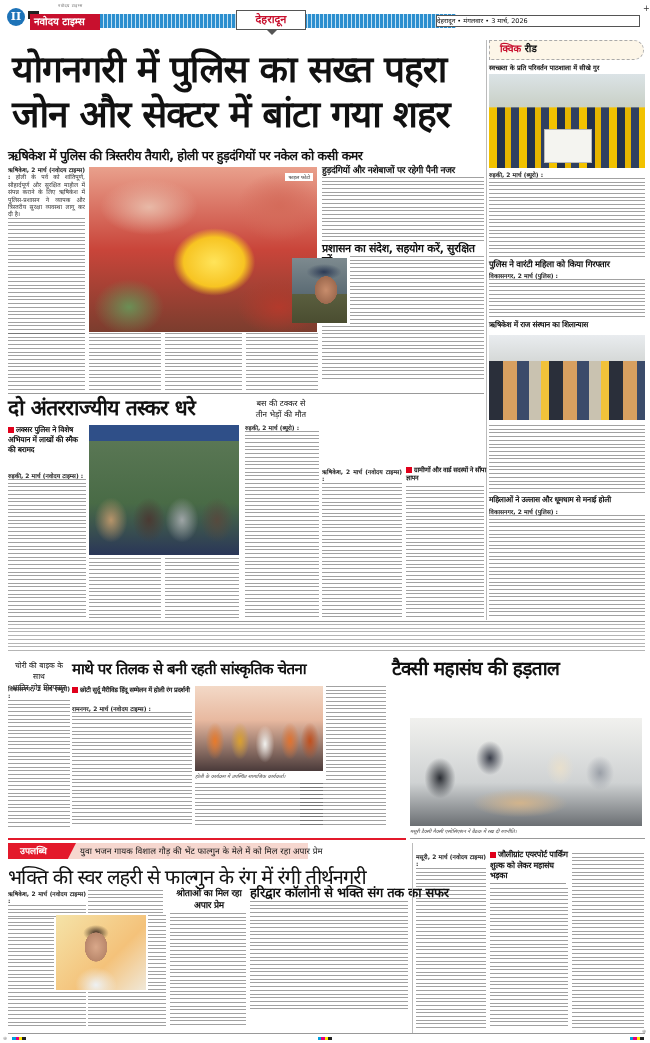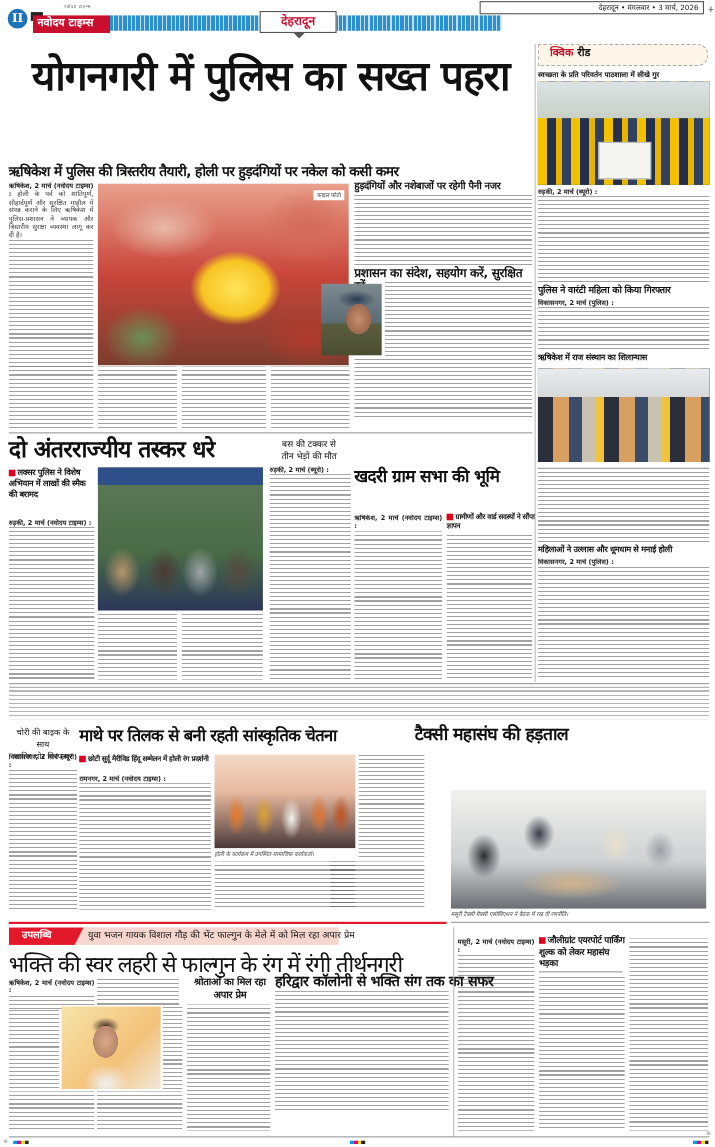--- a/index.html
+++ b/index.html
@@ -7,24 +7,24 @@
   body{font-family:"DejaVu Sans","Liberation Sans",sans-serif;color:#111;position:relative}
   .abs{position:absolute}
   
   .pg-circle{left:7px;top:8px;width:18px;height:18px;border-radius:50%;background:#1d73b8;color:#fff;font:bold 11px "DejaVu Serif",serif;text-align:center;line-height:18px}
   .brand-flag{left:28px;top:11px;width:11px;height:8px;background:#222}
   .brand{left:30px;top:14px;height:16px;width:70px;background:#c8102e;color:#fff;font:bold 10px "DejaVu Sans",sans-serif;line-height:16px;padding-left:4px;white-space:nowrap}
   .brand-tag{left:58px;top:3px;font-size:4px;color:#666;letter-spacing:.5px}
   .stripe{left:100px;top:14px;width:356px;height:14px;background:repeating-linear-gradient(90deg,#2c8fcf 0 3px,#bfe0f3 3px 4px)}
   .section-tab{left:236px;top:10px;width:70px;height:20px;background:#fff;border:1px solid #555;color:#c8102e;font:bold 11px "DejaVu Sans",sans-serif;text-align:center;line-height:18px}
   .section-tab:after{content:"";position:absolute;left:30px;top:19px;border:5px solid transparent;border-top-color:#555}
-  .dateline{left:436px;top:1px;width:204px;height:12px;border:1px solid #555;font-size:6.5px;line-height:10px;text-align:right;padding-right:4px;background:#fff;white-space:nowrap}
+  .dateline{left:436px;top:15px;width:204px;height:12px;border:1px solid #555;font-size:6.5px;line-height:10px;text-align:left;padding-right:4px;background:#fff;white-space:nowrap}
   .crop{left:643px;top:4px;font-size:8px;color:#333}
   
-  .h1{left:12px;top:47px;width:468px;font:900 37px "DejaVu Sans",sans-serif;line-height:45px;letter-spacing:-1px;text-align:center;color:#111}
+  .h1{left:12px;top:47px;width:468px;font:900 37px "DejaVu Sans",sans-serif;line-height:45px;letter-spacing:-1px;color:#111}
   .kicker{left:8px;top:147px;width:476px;font:bold 12.5px "DejaVu Sans",sans-serif;letter-spacing:-.5px;white-space:nowrap}
   .txt{font-size:6px;line-height:7.4px;color:#333;text-align:justify;overflow:hidden}
   .txt .fill{display:block;height:100%;background:repeating-linear-gradient(180deg,#555 0 1px,transparent 1px 3.7px);opacity:.55}
   .dateln{font-weight:bold;color:#222}
   .colrule{width:1px;background:#bbb}
   .photo{overflow:hidden}
   .cap{font-size:5px;color:#444;font-style:italic}
   .subh{font:bold 9px "DejaVu Sans",sans-serif;line-height:12px;letter-spacing:-.3px}
   .h2{font:900 20px "DejaVu Sans",sans-serif;letter-spacing:-.6px;line-height:24px;white-space:nowrap}
   .h3{font:bold 17px "DejaVu Sans",sans-serif;letter-spacing:-.6px;line-height:22px;white-space:nowrap}
@@ -50,20 +50,21 @@
 <div class="abs brand-flag"></div>
 <div class="abs brand-tag">नवोदय टाइम्स</div>
 <div class="abs brand">नवोदय टाइम्स</div>
 <div class="abs stripe"></div>
 <div class="abs section-tab">देहरादून</div>
 <div class="abs dateline">देहरादून • मंगलवार • 3 मार्च, 2026</div>
 <div class="abs crop">+</div>
 
 <div class="abs h1">
   <div>योगनगरी में पुलिस का सख्त पहरा</div>
+  <div>जोन और सेक्टर में बांटा गया शहर</div>
 </div>
 <div class="abs kicker">ऋषिकेश में पुलिस की त्रिस्तरीय तैयारी, होली पर हुड़दंगियों पर नकेल को कसी कमर</div>
 
 <div class="abs txt" style="left:8px;top:166px;width:77px;height:168px">
   <span class="dateln">ऋषिकेश, 2 मार्च (नवोदय टाइम्स) :</span>
   <span>होली के पर्व को शांतिपूर्ण, सौहार्दपूर्ण और सुरक्षित माहौल में संपन्न कराने के लिए ऋषिकेश में पुलिस-प्रशासन ने व्यापक और त्रिस्तरीय सुरक्षा व्यवस्था लागू कर दी है।</span>
   <span class="fill"></span>
 </div>
 
 <div class="abs photo" style="left:89px;top:167px;width:228px;height:165px;background:
@@ -167,21 +168,20 @@
 <div class="abs" style="left:243px;top:398px;width:76px;text-align:center;font-size:8px;line-height:11px">
   <div>बस की टक्कर से</div>
   <div>तीन भेड़ों की मौत</div>
 </div>
 <div class="abs txt" style="left:245px;top:424px;width:74px;height:194px">
   <span class="dateln">रुड़की, 2 मार्च (ब्यूरो) :</span>
   <span class="fill"></span>
 </div>
 
 <div class="abs h3" style="left:322px;top:422px;width:165px;font-size:15.5px">
-  <div>खदरी ग्राम सभा की भूमि</div>
 </div>
 <div class="abs txt" style="left:322px;top:468px;width:80px;height:150px">
   <span class="dateln">ऋषिकेश, 2 मार्च (नवोदय टाइम्स) :</span>
   <span class="fill"></span>
 </div>
 <div class="abs subh" style="left:406px;top:466px;width:80px;font-size:6.5px;line-height:8px">
   <span class="redsq"></span><span>ग्रामीणों और वार्ड सदस्यों ने सौंपा ज्ञापन</span>
 </div>
 <div class="abs txt" style="left:406px;top:486px;width:78px;height:132px">
     <span class="fill"></span>
@@ -220,21 +220,21 @@
 <div class="abs txt" style="left:195px;top:783px;width:128px;height:44px">
     <span class="fill"></span>
   </div>
 <div class="abs txt" style="left:326px;top:686px;width:60px;height:96px">
     <span class="fill"></span>
   </div>
 <div class="abs txt" style="left:300px;top:783px;width:86px;height:44px">
     <span class="fill"></span>
   </div>
 
-<div class="abs h2" style="left:377px;top:657px;width:255px;font-size:16px;line-height:22px">
+<div class="abs h2" style="left:392px;top:657px;width:255px;font-size:19px;line-height:22px">
   <div>टैक्सी महासंघ की हड़ताल</div>
 </div>
 <div class="abs photo" style="left:410px;top:718px;width:232px;height:108px;background:
   radial-gradient(ellipse 20px 26px at 30px 60px,#2a2d33,transparent 78%),
   radial-gradient(ellipse 18px 22px at 80px 40px,#3a3e4a,transparent 78%),
   radial-gradient(ellipse 18px 22px at 150px 50px,#e8dfcc,transparent 78%),
   radial-gradient(ellipse 18px 22px at 190px 55px,#9ba0a8,transparent 78%),
   radial-gradient(ellipse 60px 18px at 110px 85px,#d2b48c,transparent 80%),
   linear-gradient(180deg,#f1f1ee,#cfd2d3 60%,#6b6f73)"></div>
 <div class="abs cap" style="left:410px;top:828px;width:232px">मसूरी टैक्सी मैक्सी एसोसिएशन ने बैठक में रख दी रणनीति।</div>

